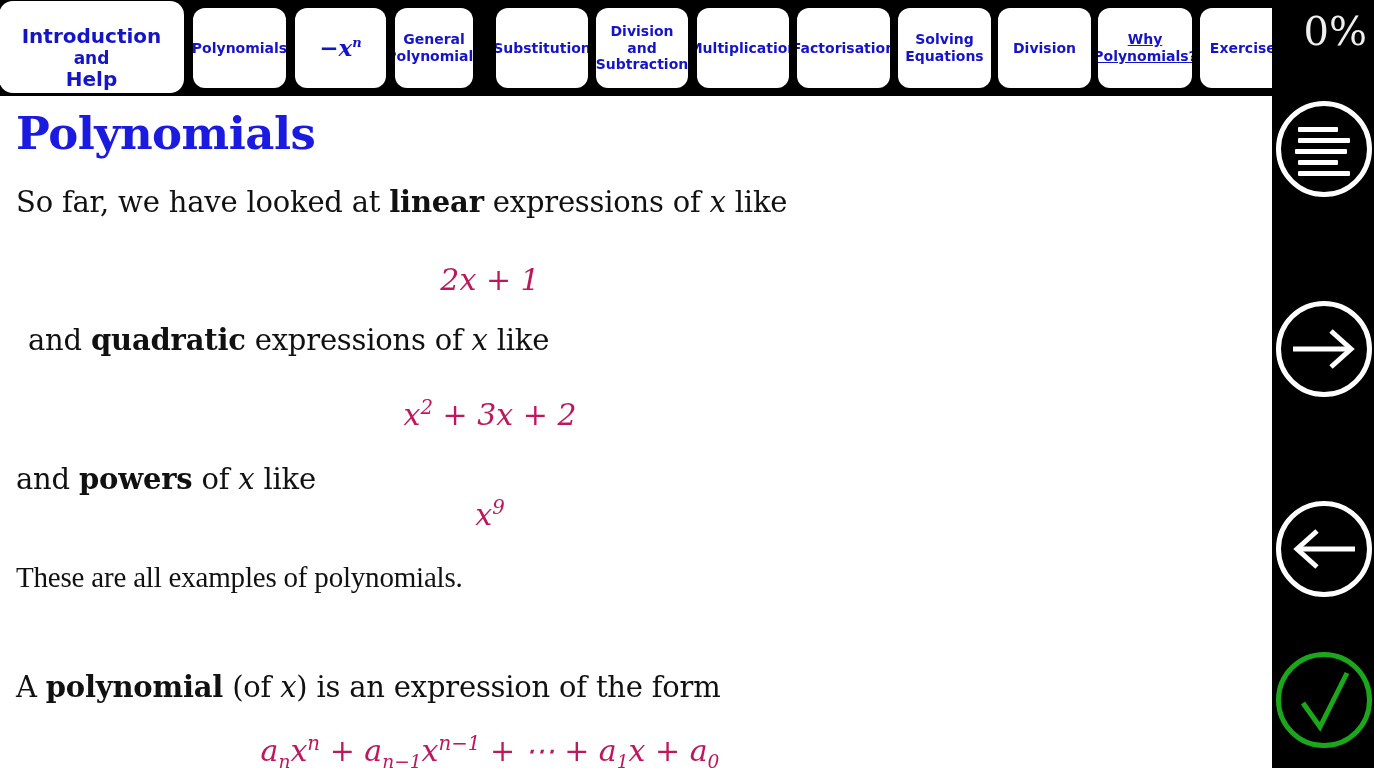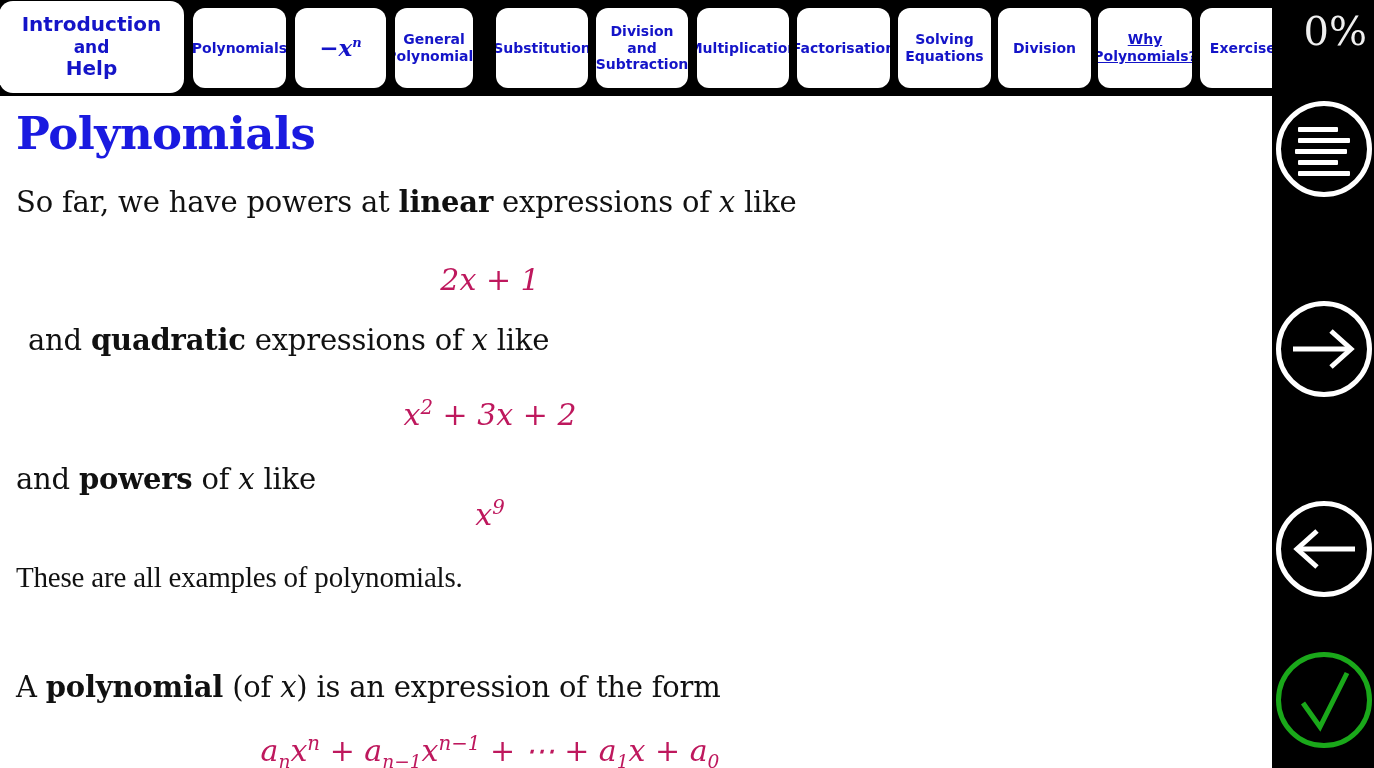--- a/index.html
+++ b/index.html
@@ -198,21 +198,21 @@
   .hl4 { top: 65px; width: 52px; }
 
   svg.arrowsvg { position: absolute; left: 0; top: 0; }
 </style>
 </head>
 <body>
 
 <div id="app">
 
   <div id="tabbar">
-      <div class="tab active" style="left: 0px; width: 183px;">
+      <div class="tab active" style="left: 0px; width: 183px; justify-content: flex-end;">
         <span class="tabline tabline-0">Introduction</span>
         <span class="tabline tabline-1">and</span>
         <span class="tabline tabline-2">Help</span>
       </div>
       <div class="tab small" style="left: 193px; width: 93px;">
         <span class="tabline tabline-0">Polynomials</span>
       </div>
       <div class="tab small" style="left: 295px; width: 91px;">
         <span class="mathlabel">−x<sup>n</sup></span>
       </div>
@@ -249,21 +249,21 @@
         <span class="tabline tabline-0">Exercises</span>
       </div>
     </div>
 
   <div id="doc">
     <div id="docinner">
 
       <h1 class="h1">Polynomials</h1>
 
       <p class="para p1">
-        <span>So far, we have powers at </span><b>linear</b><span> expressions of </span><span class="mi">x</span><span> like</span>
+        <span>So far, we have looked at </span><b>linear</b><span> expressions of </span><span class="mi">x</span><span> like</span>
       </p>
 
       <div class="display d1">
         <span class="mi">2<i>x</i> + 1</span>
       </div>
 
       <p class="para p2">
         <span>and </span><b>quadratic</b><span> expressions of </span><span class="mi">x</span><span> like</span>
       </p>
 

